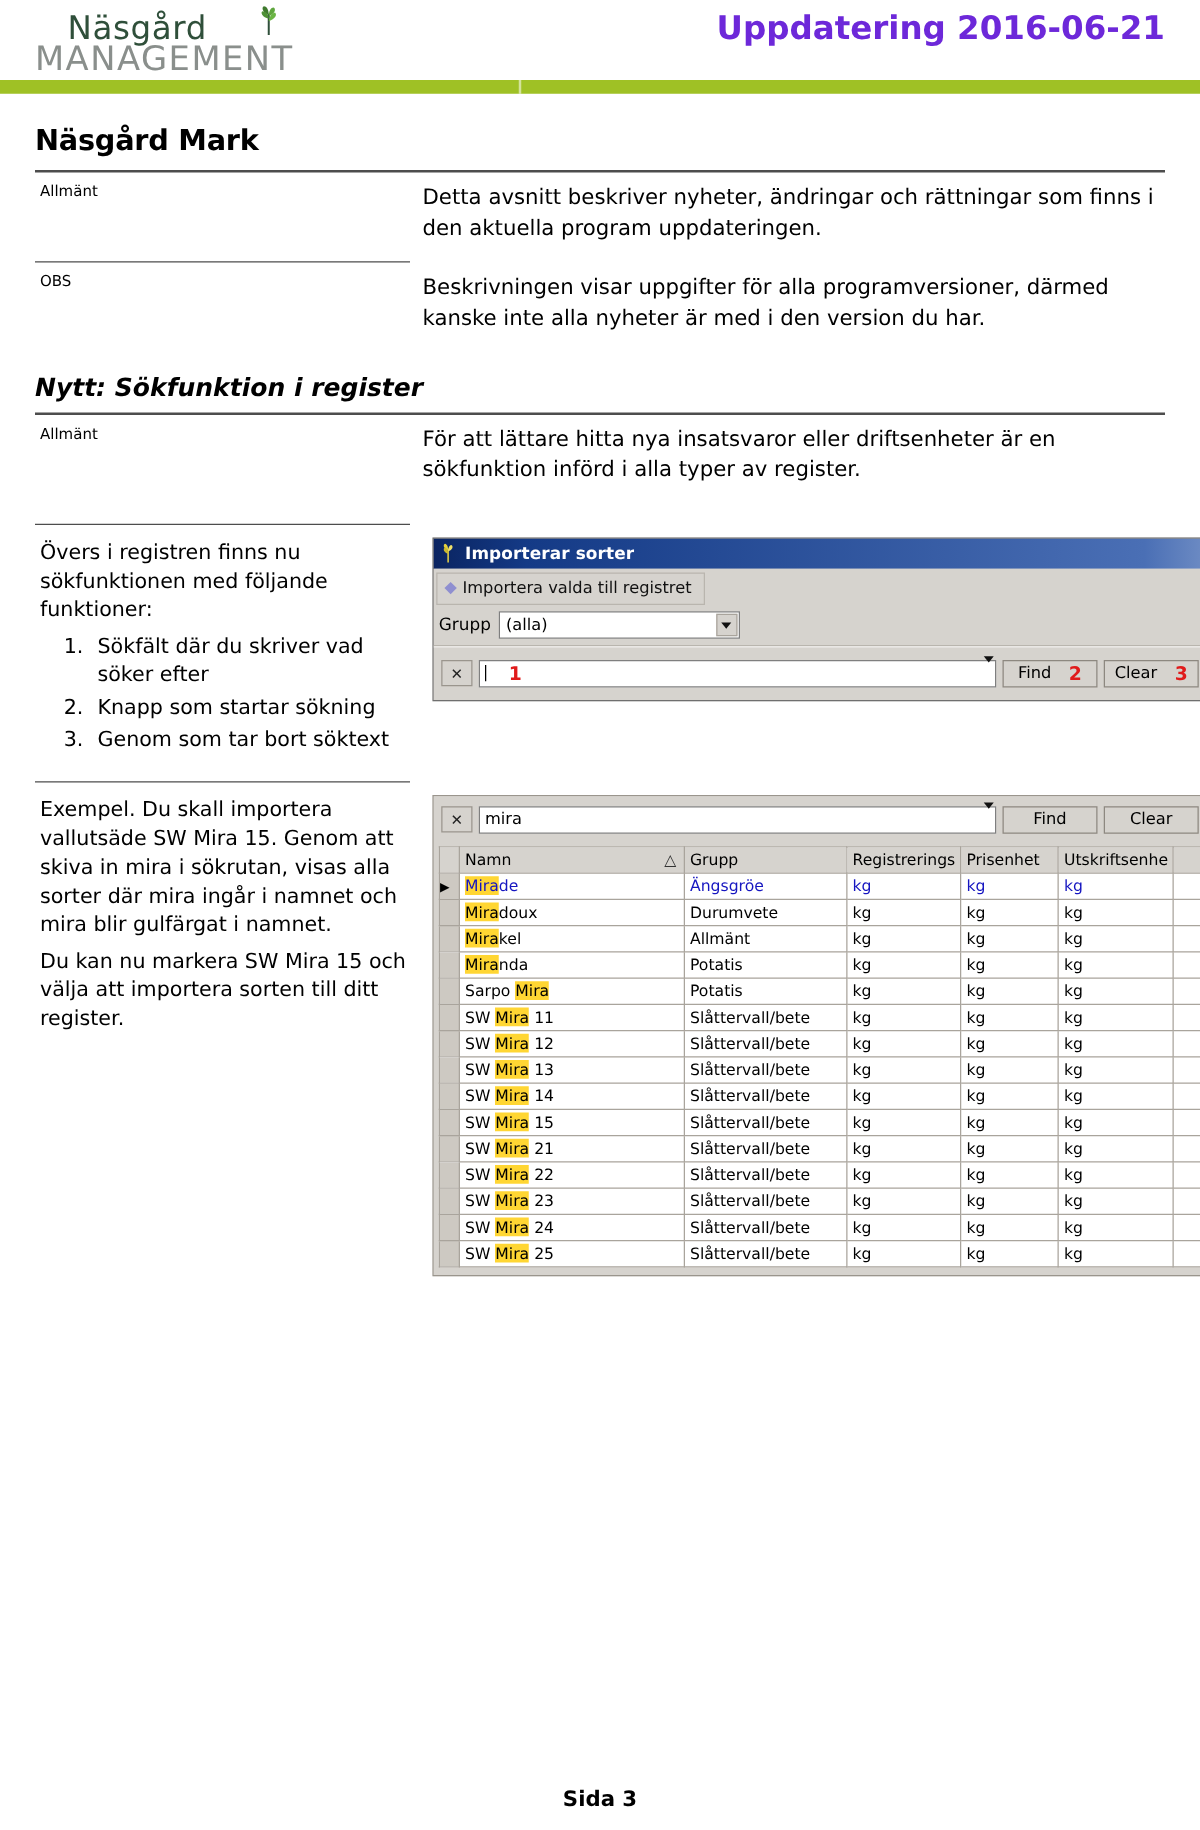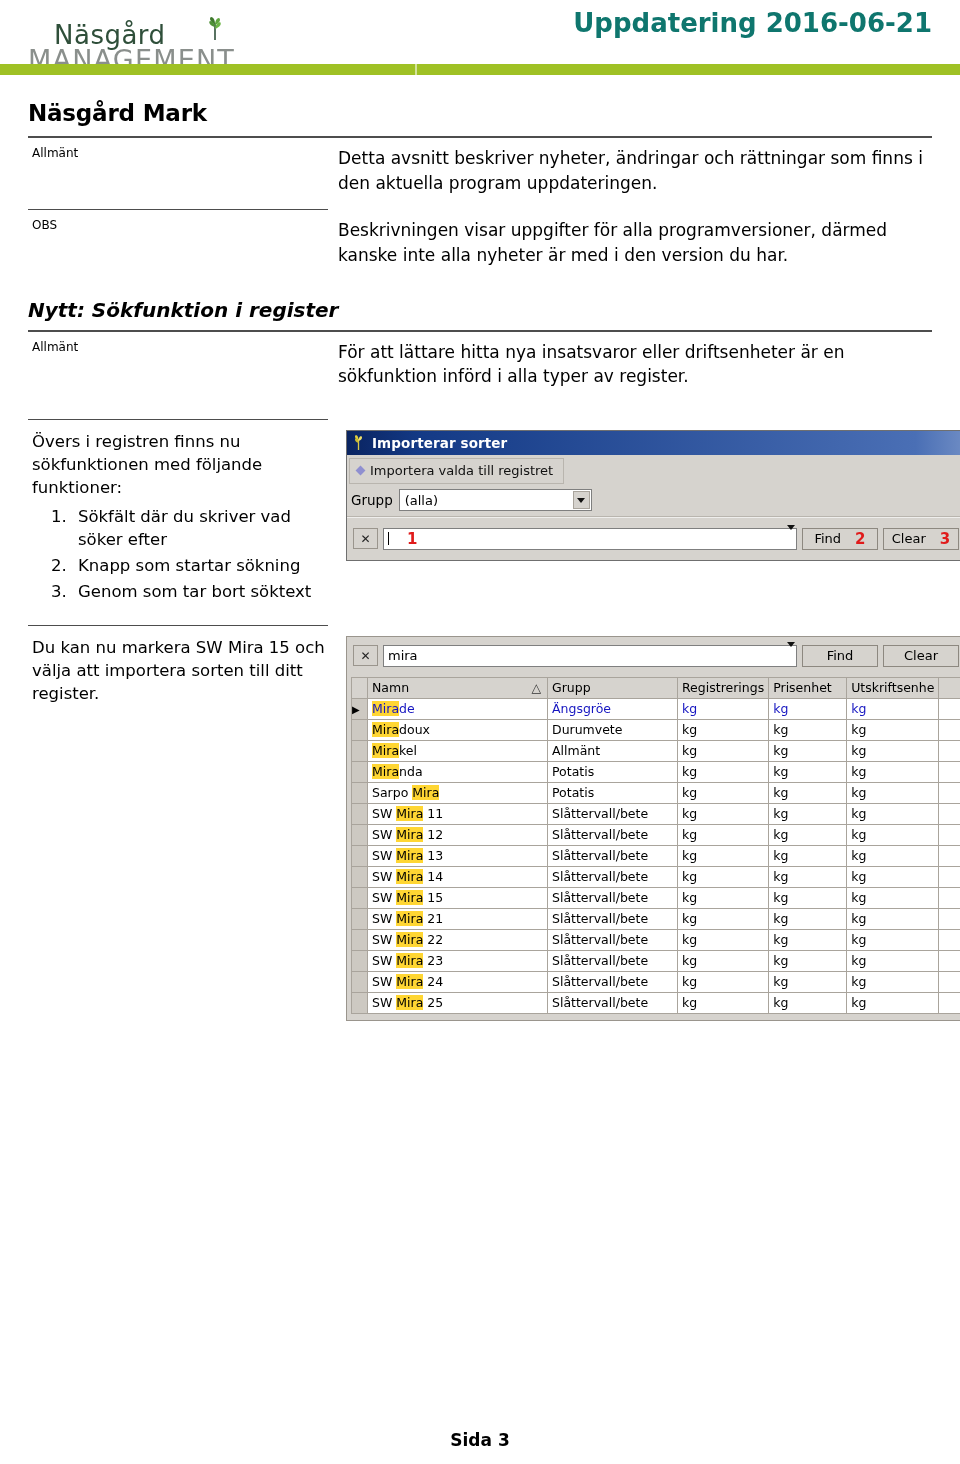--- a/index.html
+++ b/index.html
@@ -9,27 +9,27 @@
     height: 1464px;
     background: #ffffff;
     font-family: "DejaVu Sans", "Liberation Sans", sans-serif;
     color: #000;
     position: relative;
     overflow: hidden;
   }
 
   
   .header { position: relative; height: 78px; }
-  .logo { position:absolute; left:28px; top:20px; width:300px; }
+  .logo { position:absolute; left:28px; top:8px; width:300px; }
   .logo-line1 { font-size:26px; color:#2f4f3a; letter-spacing:.5px; font-family:"DejaVu Sans","Liberation Sans",sans-serif; position:relative; display:inline-block; padding-left:26px;}
   .logo-line2 { font-size:27px; color:#8a8f8c; letter-spacing:1.2px; margin-top:-6px; }
   .leaf { position:absolute; left:174px; top:-4px; width:26px; height:26px; }
   .doc-title {
     position:absolute; right:28px; top:8px;
-    font-size:26px; font-weight:bold; color:#0f766e;
+    font-size:26px; font-weight:bold; color:#6d28d9;
     letter-spacing:0px;
     margin-left:36px;
   }
   .green-bar { position:absolute; left:0; top:64px; width:960px; height:11px; background:#9fc125; }
   .green-bar .seam { position:absolute; left:415px; top:0; width:2px; height:11px; background:#ffffff; opacity:.55; }
 
   
   .page { position:relative; padding:0 28px; }
 
   h1.section-title {
@@ -240,20 +240,21 @@
       </div>
 
     </div>
   </div>
 
   <div style="height:18px"></div>
   <div class="rule-half"></div>
 
   <div class="block">
     <div class="left">
+      <p>Exempel. Du skall importera vallutsäde SW Mira 15. Genom att skiva in mira i sökrutan, visas alla sorter där mira ingår i namnet och mira blir gulfärgat i namnet.</p>
       <p>Du kan nu markera SW Mira 15 och välja att importera sorten till ditt register.</p>
     </div>
     <div class="right">
 
       <div class="win2">
         <div class="search-panel">
           <div class="search-row">
             <div class="xbtn">
               <span>✕</span>
             </div>

